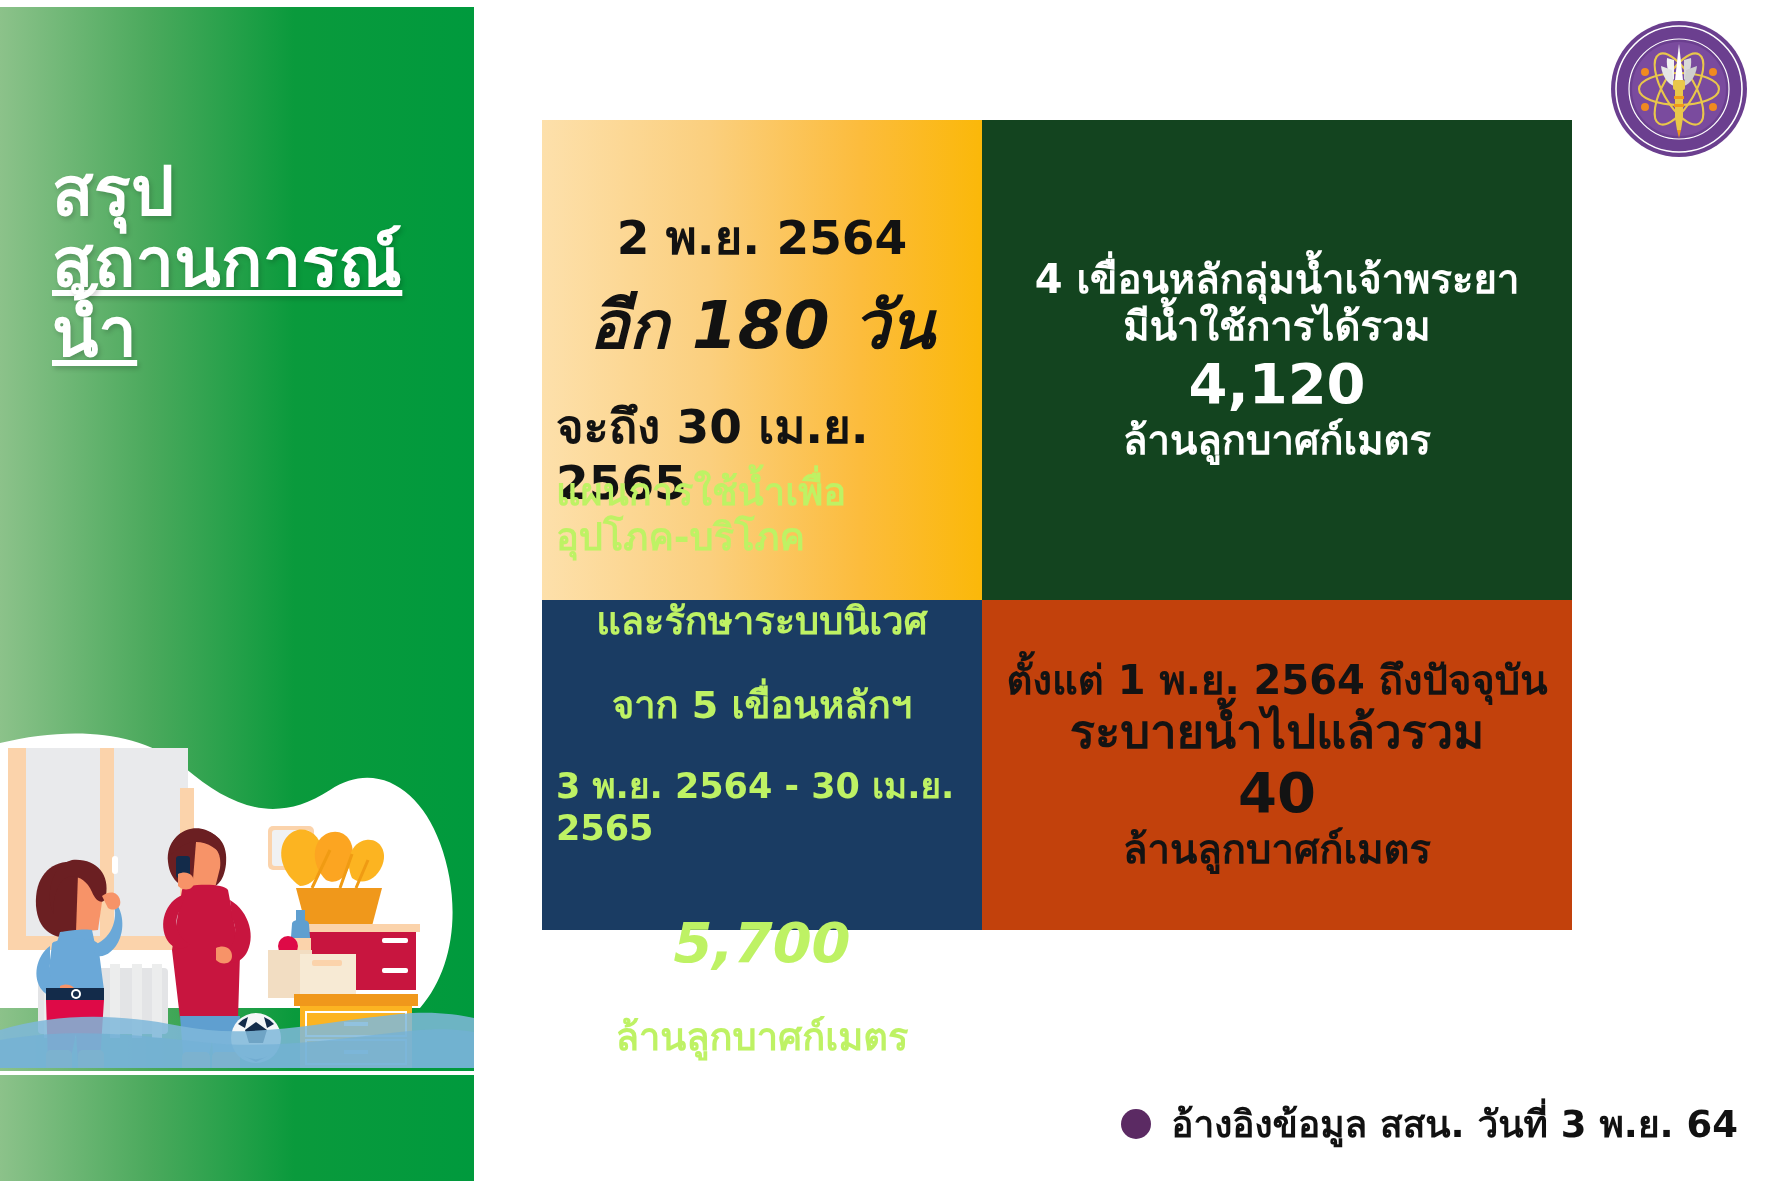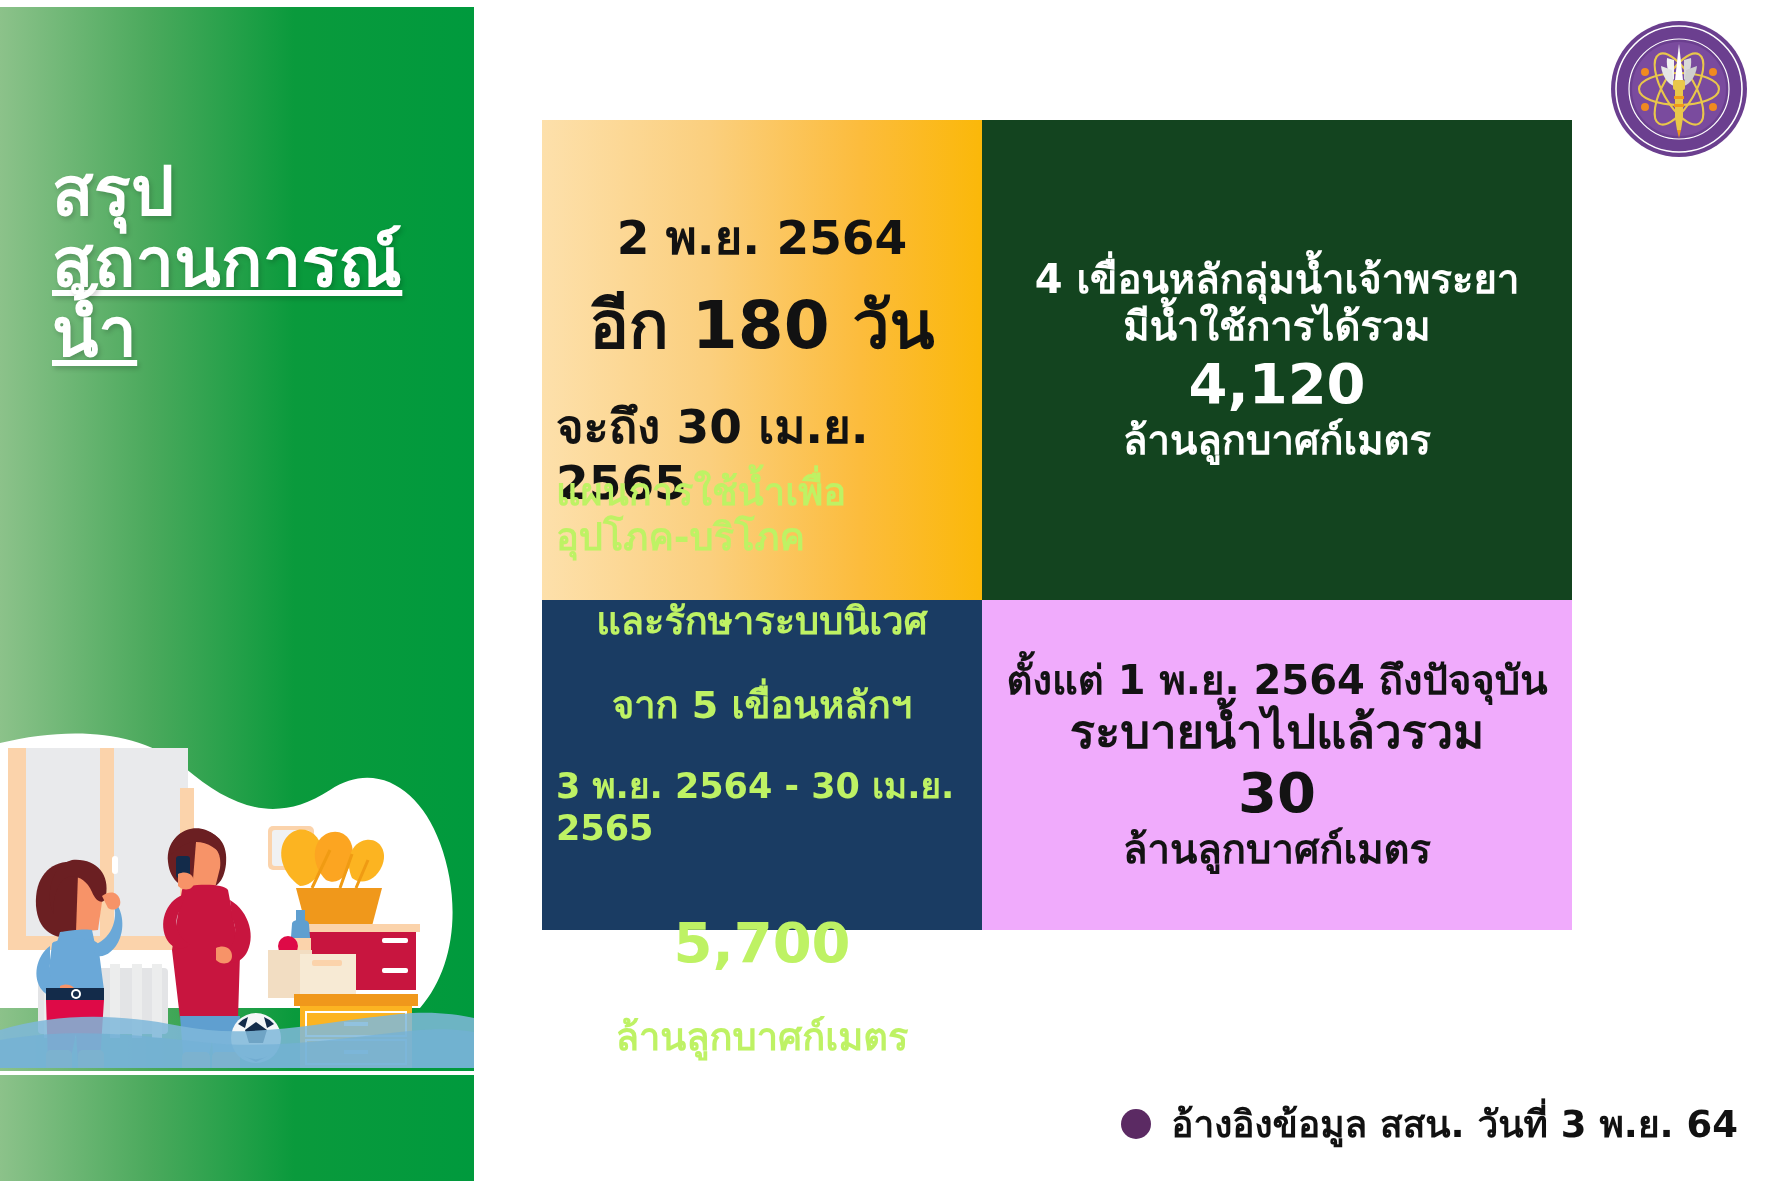--- a/index.html
+++ b/index.html
@@ -35,30 +35,30 @@
 
   
   .grid{
     position:absolute;left:542px;top:120px;width:1030px;height:810px;
     display:grid;grid-template-columns:440px 590px;grid-template-rows:480px 330px;
   }
   .cell{position:relative;display:flex;flex-direction:column;align-items:center;justify-content:center;text-align:left;padding:0 14px;box-sizing:border-box;}
   .cell-yellow{background:linear-gradient(90deg,#fde0ab 0%,#fbcf7e 38%,#fcbc3d 72%,#fbb809 100%);color:#121212;}
   .cell-green{background:#13441f;color:#ffffff;}
   .cell-navy{background:#1a3c63;color:#bef264;gap:39px;}
-  .cell-olive{background:#f0abfc;color:#131313;}
+  .cell-olive{background:#c2410c;color:#131313;}
 
   .ln{line-height:1.18;font-weight:700;}
   .s-28{font-size:35px;}
   .s-32{font-size:38px;}
   .s-34{font-size:40px;}
   .s-40{font-size:47px;}
   .s-48{font-size:56px;}
   .s-60{font-size:66px;}
-  .gap-top-m{margin-top:22px;}
+  .gap-top-m{margin-top:22px;font-style:italic;}
   .gap-top-l{margin-top:34px;}
 
   
   .logo{position:absolute;right:18px;top:14px;width:150px;height:150px;}
   .logo svg{display:block;width:100%;height:100%;}
 
   
   .footer{
     position:absolute;right:34px;bottom:28px;
     display:flex;align-items:center;gap:20px;
@@ -260,21 +260,21 @@
     <div class="ln s-32">และรักษาระบบนิเวศ</div>
     <div class="ln s-32">จาก 5 เขื่อนหลักฯ</div>
     <div class="ln s-28">3 พ.ย. 2564 - 30 เม.ย. 2565</div>
     <div class="ln s-48 gap-top-m">5,700</div>
     <div class="ln s-32">ล้านลูกบาศก์เมตร</div>
   </div>
 
   <div class="cell cell-olive">
     <div class="ln s-34">ตั้งแต่ 1 พ.ย. 2564 ถึงปัจจุบัน</div>
     <div class="ln s-40">ระบายน้ำไปแล้วรวม</div>
-    <div class="ln s-48">30</div>
+    <div class="ln s-48">40</div>
     <div class="ln s-34">ล้านลูกบาศก์เมตร</div>
   </div>
 </div>
 
 <div class="footer">
   <span class="footer-dot"></span>
   <span class="footer-text">อ้างอิงข้อมูล สสน. วันที่ 3 พ.ย. 64</span>
 </div>
 
 </body></html>

